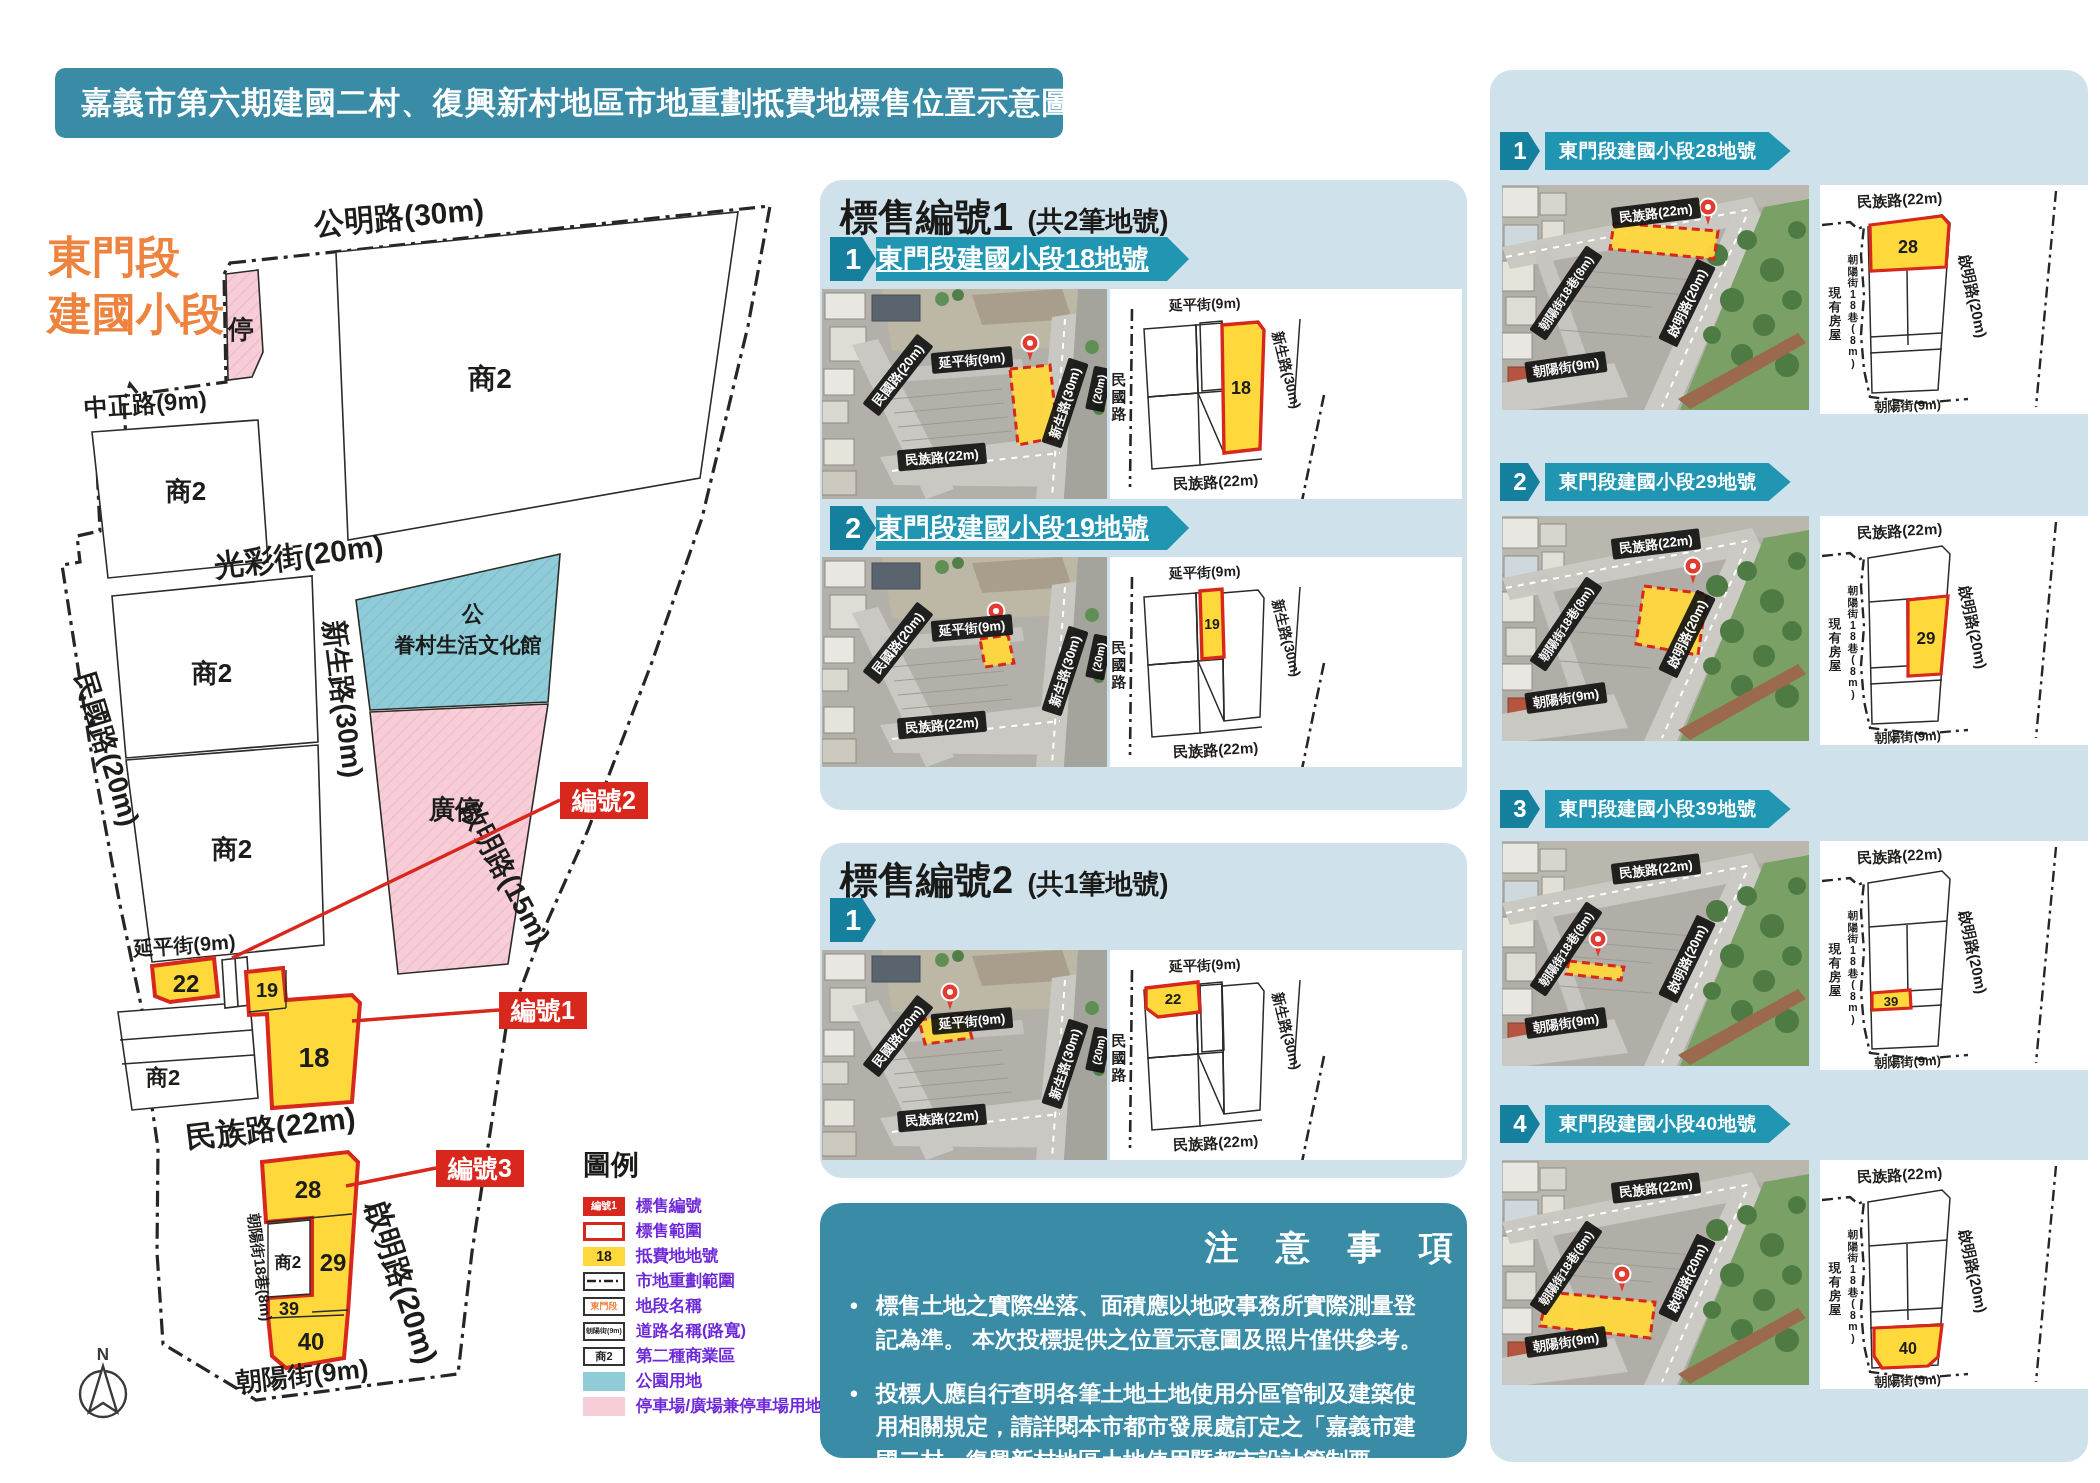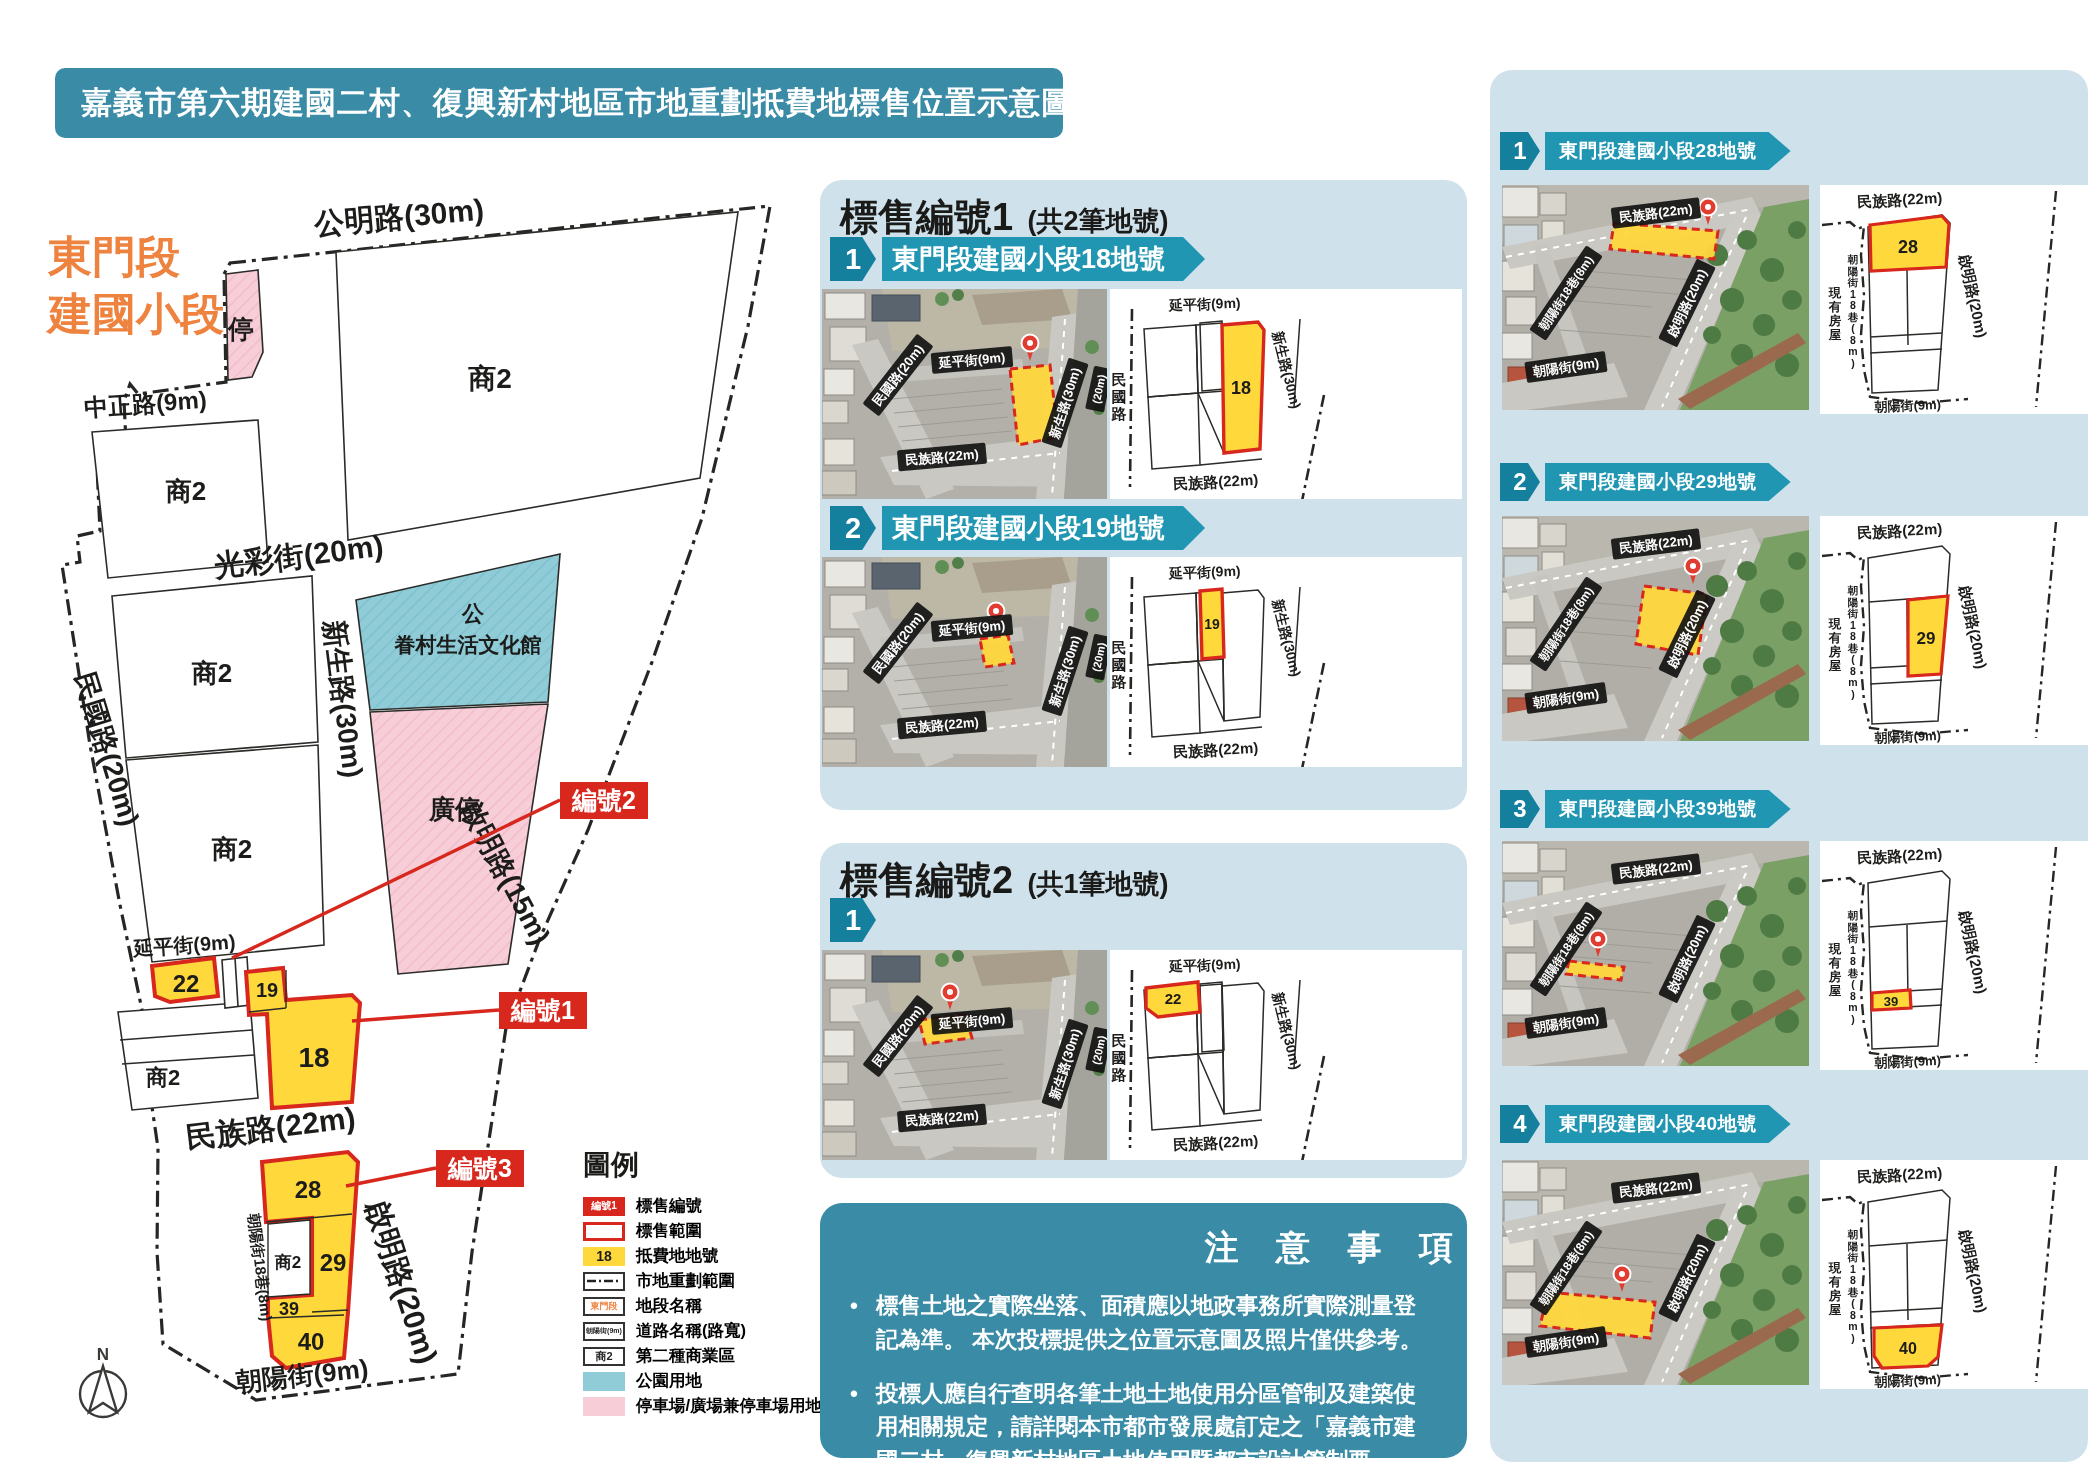--- a/index.html
+++ b/index.html
@@ -19,36 +19,36 @@
   .panel-heading .h-main{font-size:38px;font-weight:bold;}
   .panel-heading .h-sub{font-size:27px;font-weight:bold;margin-left:10px;}
   
   .ribbon{position:absolute;display:flex;align-items:stretch;}
   .rnum{background:var(--ribbondark);color:#fff;font-weight:bold;display:flex;align-items:center;
         justify-content:center;clip-path:polygon(0 0,70% 0,100% 50%,70% 100%,0 100%);}
   .rlabel{background:var(--ribbon);color:#fff;font-weight:bold;display:flex;align-items:center;
         clip-path:polygon(0 0,calc(100% - 22px) 0,100% 50%,calc(100% - 22px) 100%,0 100%);
         white-space:nowrap;}
   .mid .rnum{width:46px;font-size:29px;}
-  .mid .rlabel{font-size:27px;padding:0 40px 0 10px;margin-left:6px;}
+  .mid .rlabel{font-size:27px;padding:0 40px 0 0;margin-left:0;text-decoration:underline;}
   .rgt .rnum{width:40px;font-size:24px;}
   .rgt .rlabel{font-size:19px;padding:0 34px 0 14px;margin-left:5px;letter-spacing:.5px;}
   
   .notes{background:var(--teal);border-radius:22px;color:#fff;}
   .notes-title{text-align:right;font-size:34px;font-weight:bold;letter-spacing:14px;margin-top:22px;}
   .notes-body{margin:18px 34px 0 30px;font-size:22.5px;font-weight:bold;line-height:1.5;}
   .notes-body .b-row{display:flex;margin-bottom:20px;}
   .notes-body .b-dot{width:26px;flex:0 0 26px;}
   
   .legend{left:583px;top:1146px;width:250px;}
   .lg-title{font-size:28px;font-weight:bold;color:#1a1a18;margin-bottom:12px;}
   .lg-row{display:flex;align-items:center;height:20px;margin-bottom:5px;}
   .lg-sw{width:42px;height:19px;flex:0 0 42px;margin-right:11px;display:flex;align-items:center;
          justify-content:center;box-sizing:border-box;font-weight:bold;}
-  .lg-label{font-size:16.5px;font-weight:bold;color:#000000;white-space:nowrap;}
+  .lg-label{font-size:16.5px;font-weight:bold;color:#6d28d9;white-space:nowrap;}
   svg text{font-family:"Liberation Sans","DejaVu Sans",sans-serif;}
 </style>
 </head>
 <body>
 
 <div id="app">
 
   <div class="abs title-banner">嘉義市第六期建國二村、復興新村地區市地重劃抵費地標售位置示意圖</div>
 
   <div class="abs seg-label">

